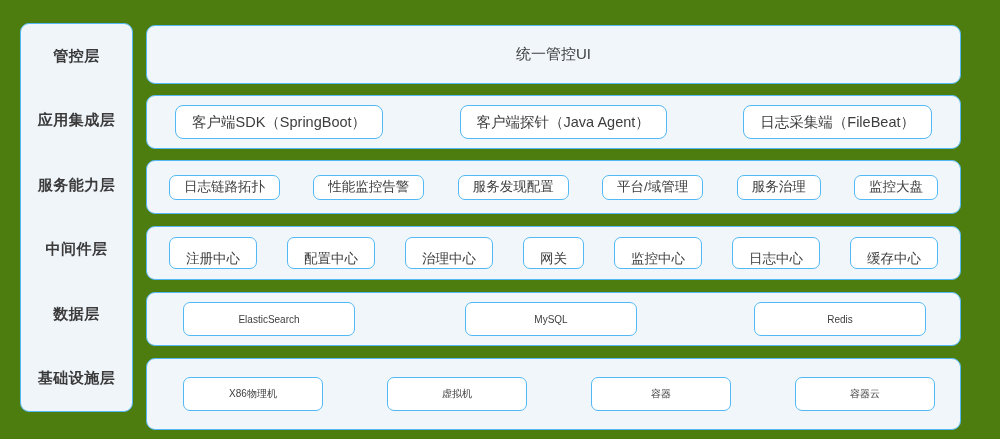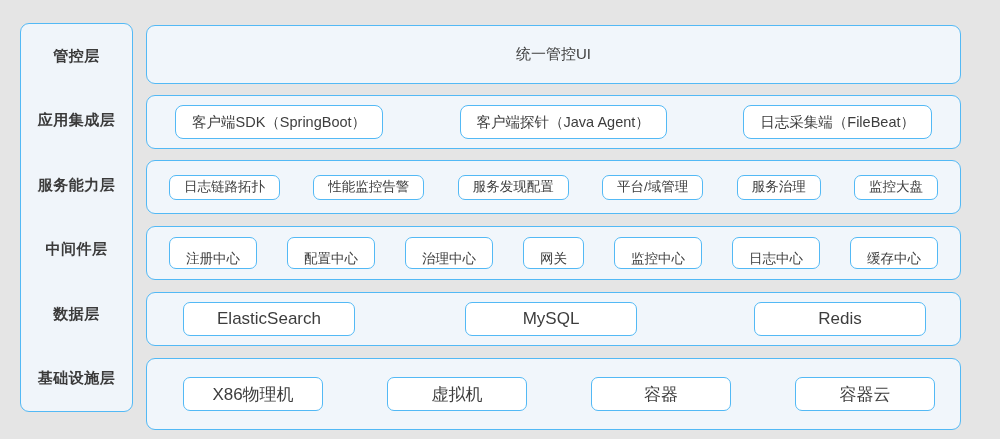--- a/index.html
+++ b/index.html
@@ -12,21 +12,21 @@
     height: 439px;
     font-family: "Liberation Sans", "DejaVu Sans", sans-serif;
     color: #3d3d3d;
     overflow: hidden;
   }
 
   #diagram {
     position: relative;
     width: 1000px;
     height: 439px;
-    background: #e5e5e5;
+    background: #4d7c0f;
   }
 
   
   .sidebar {
     position: absolute;
     left: 20px;
     top: 23px;
     width: 113px;
     height: 389px;
     box-sizing: border-box;
@@ -134,21 +134,21 @@
     position: relative;
     width: 100%;
     height: 100%;
   }
   .row-r5 .chip,
   .row-r6 .chip {
     position: absolute;
     top: 50%;
     transform: translateY(-50%);
     height: 34px;
-    font-size: 17px;
+    font-size: 10px;
   }
   .row-r5 .chip { width: 172px; }
   .row-r6 .chip { width: 140px; }
 
   .row-r5 .chip:nth-child(1) { left: 36px; }
   .row-r5 .chip:nth-child(2) { left: 318px; }
   .row-r5 .chip:nth-child(3) { left: 607px; }
 
   .row-r6 .chip:nth-child(1) { left: 36px; }
   .row-r6 .chip:nth-child(2) { left: 240px; }

